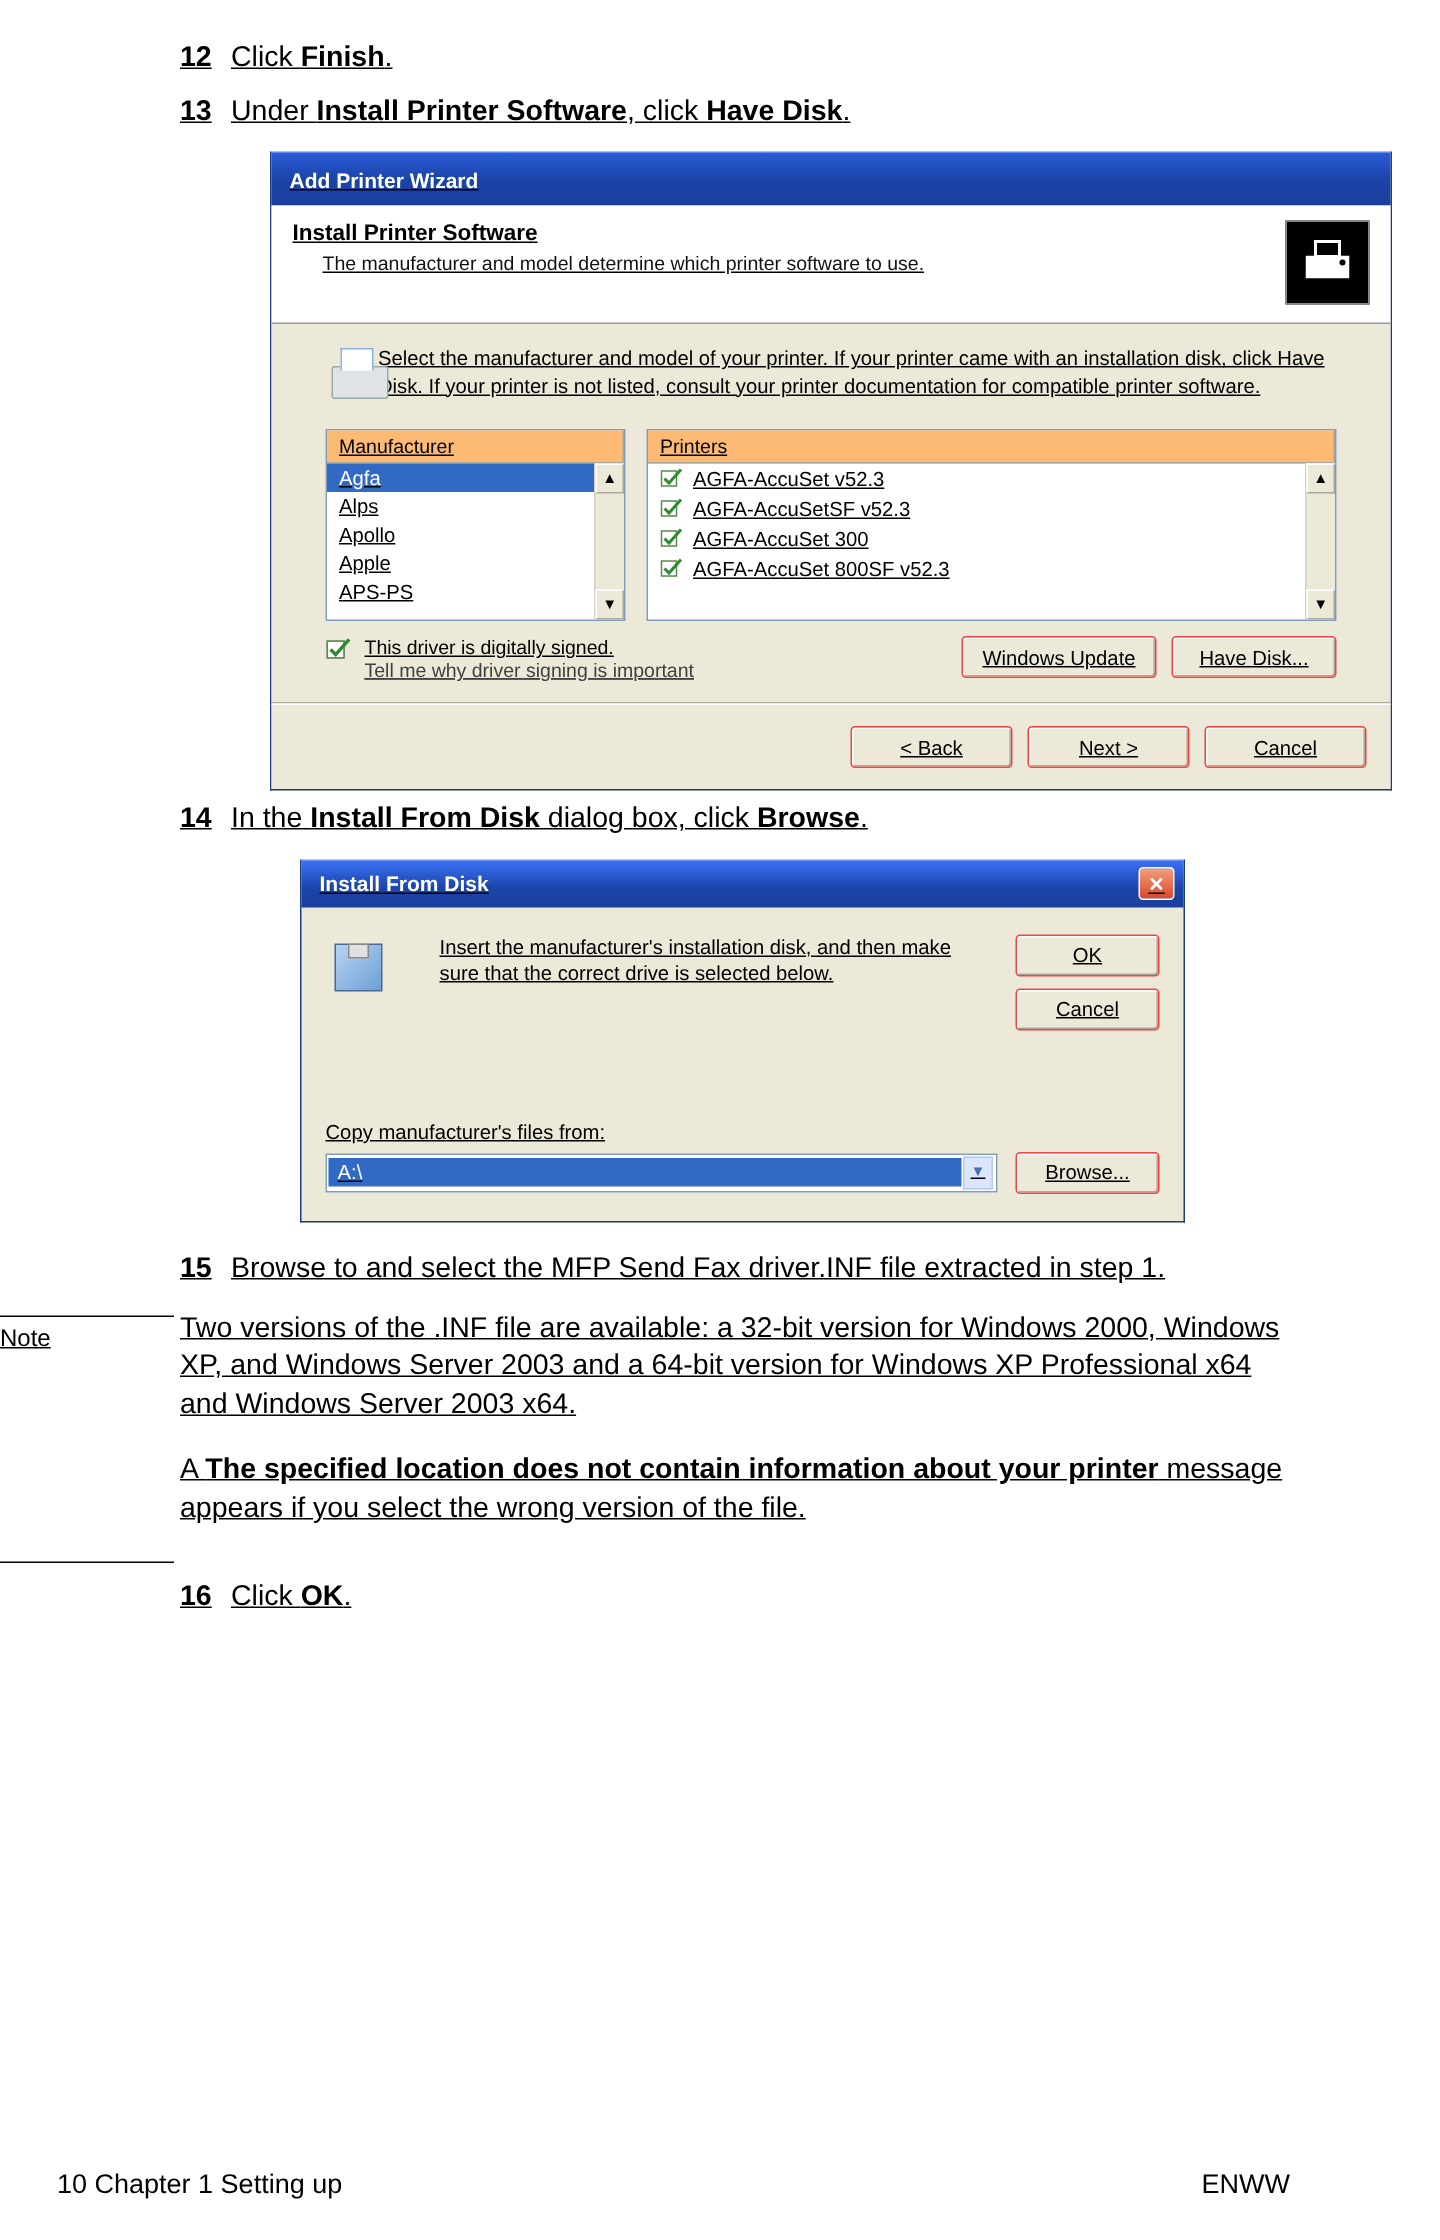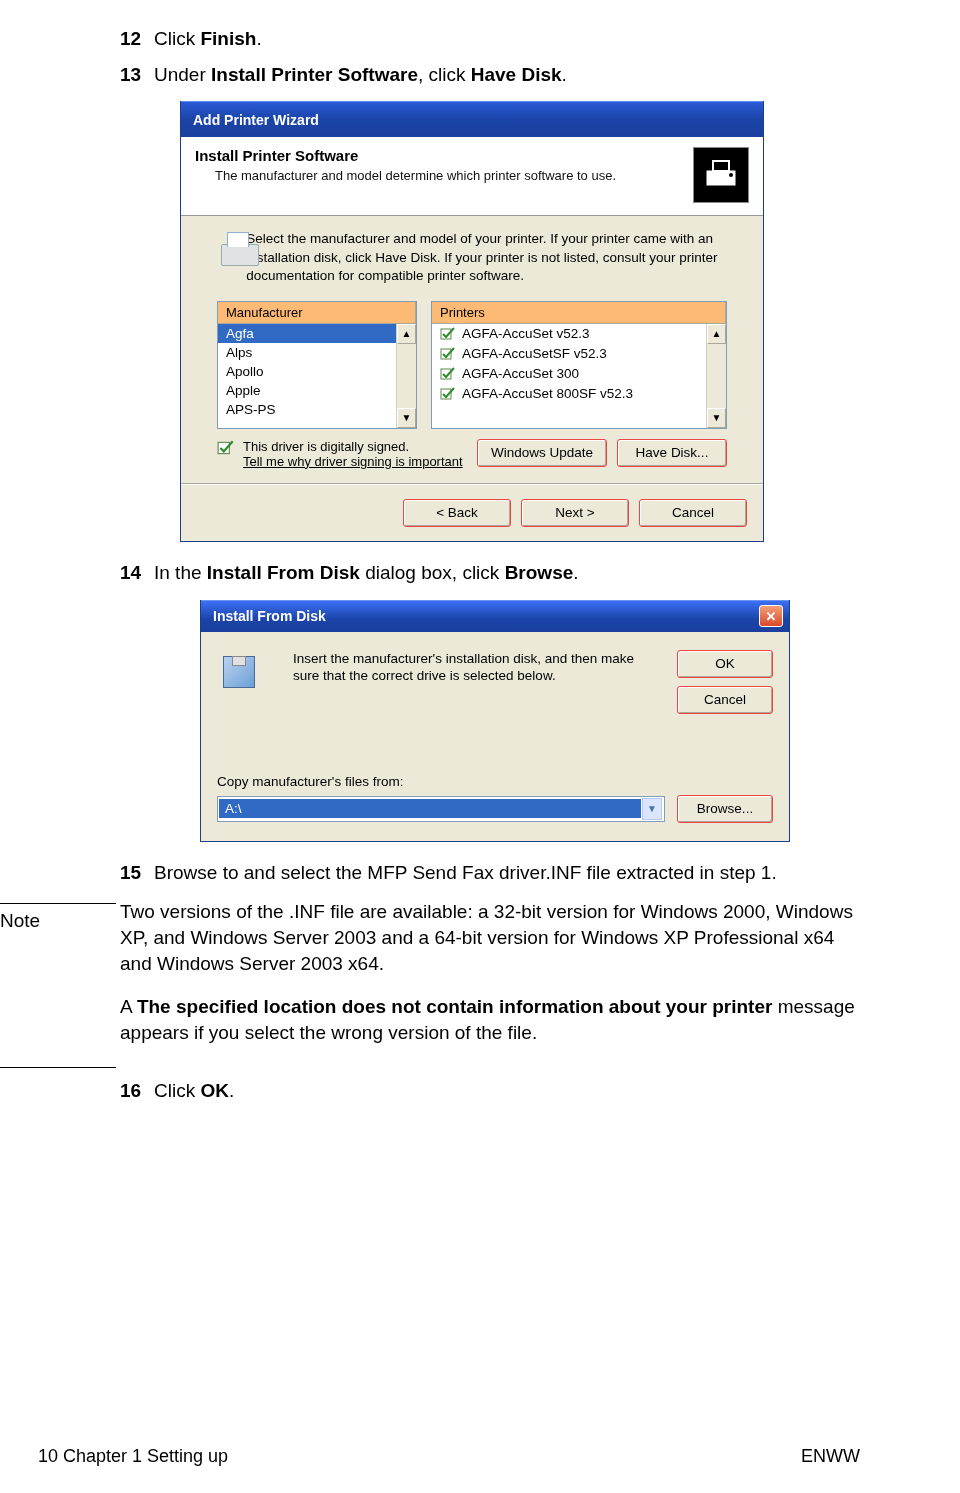--- a/index.html
+++ b/index.html
@@ -8,29 +8,30 @@
     padding: 0;
     background: #fff;
     font-family: Arial, Helvetica, sans-serif;
     width: 960px;
     height: 1493px;
     position: relative;
     color: #000;
   }
   .page {
     padding: 20px 100px 60px 120px;
+    text-decoration: underline;
   }
   .step-row { margin: 6px 0 10px 0; font-size: 19px; line-height: 1.35; display: flex; }
   .step-num { font-weight: bold; width: 34px; flex-shrink: 0; }
   .step-body { flex: 1; }
   .step-body b { font-weight: bold; }
 
   
   .wiz-window {
-    width: 584px; margin: 14px 0 18px 60px;
+    width: 748px; margin: 14px 0 6px 60px;
     border: 1px solid #1b3f86; border-top: none;
     background: #ece9d8;
     font-size: 14px;
   }
   .wiz-titlebar {
     height: 36px;
     background: linear-gradient(to bottom, #2a5bd7 0%, #1b44a8 50%, #1a3f9e 100%);
     border-top: 1px solid #5e8cf0;
     display: flex; align-items: center;
     color: #fff; font-weight: bold; padding: 0 12px;
@@ -69,21 +70,21 @@
     display:flex; flex-direction:column; justify-content: space-between;
     border-left: 1px solid #d4d0c8;
   }
   .scroll-btn {
     height: 20px; background: #ece9d8; border: 1px solid #fff;
     border-right-color:#aca899; border-bottom-color:#aca899;
     display:flex; align-items:center; justify-content:center; font-size:10px; color:#000;
   }
   .wiz-sign-row { display:flex; align-items:flex-start; gap:8px; margin: 4px 0 10px 0; }
   .sign-col { font-size:13px; flex:1; }
-  .sign-link { color:#000000; text-decoration: underline; }
+  .sign-link { color:#404040; text-decoration: underline; }
   .wiz-btn {
     height: 28px; background: #ece9d8; border: 1px solid #ef4444;
     border-radius: 3px; font-size: 13.5px; padding: 0 12px;
     box-shadow: inset 1px 1px 0 #fff, inset -1px -1px 0 #aca899;
     display:inline-flex; align-items:center; justify-content:center;
   }
   .wiz-btn-row-mid { display:flex; gap:10px; }
   .wiz-footer {
     background: #ece9d8; border-top: 1px solid #fff;
     padding: 14px 16px; display:flex; justify-content:flex-end; gap:10px;
@@ -128,21 +129,21 @@
     width: 20px; height:22px; background:#dbe6fd; border:1px solid #b5c8ee;
     display:flex; align-items:center; justify-content:center; color:#4a6ea9; font-size:10px;
   }
 
   
   .note-block { display:flex; margin-top: 14px; }
   .note-left {
     width: 120px; flex-shrink:0; margin-left:-120px;
   }
   .note-rule { border-top: 1.5px solid #000; width: 116px; margin: 4px 0 6px 0; }
-  .note-label { font-size: 19px; }
+  .note-label { font-size: 16px; }
   .note-body { font-size: 19px; line-height: 1.35; flex:1; }
   .note-body p { margin: 0 0 18px 0; }
 
   .footer-row {
     position:absolute; bottom: 26px; left: 0; right: 0;
     display:flex; justify-content:space-between; padding: 0 100px 0 38px;
     font-size: 18px;
   }
 
   .printer-icon { width:44px; height:40px; position:relative; }

